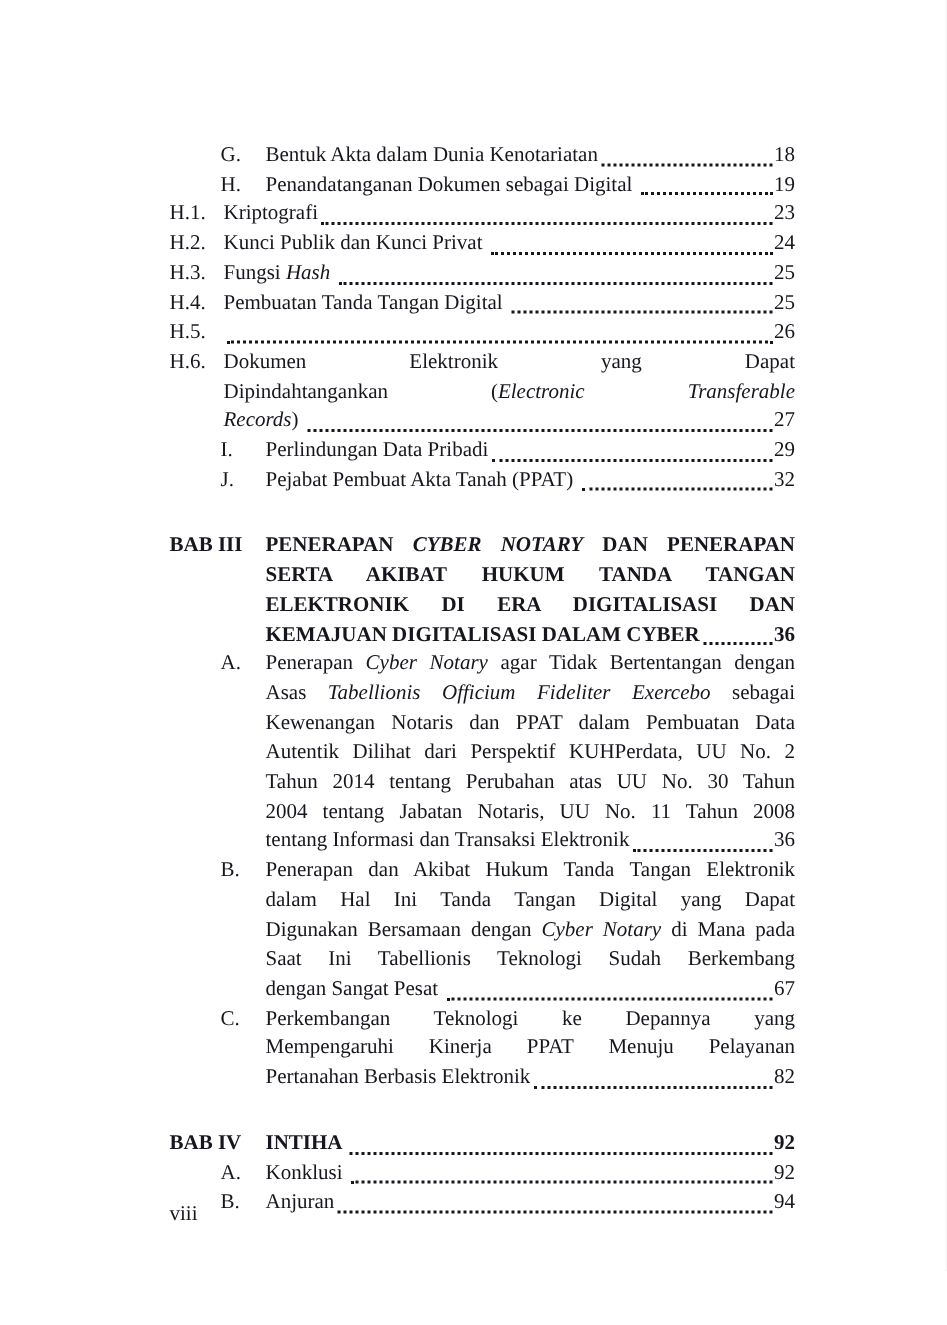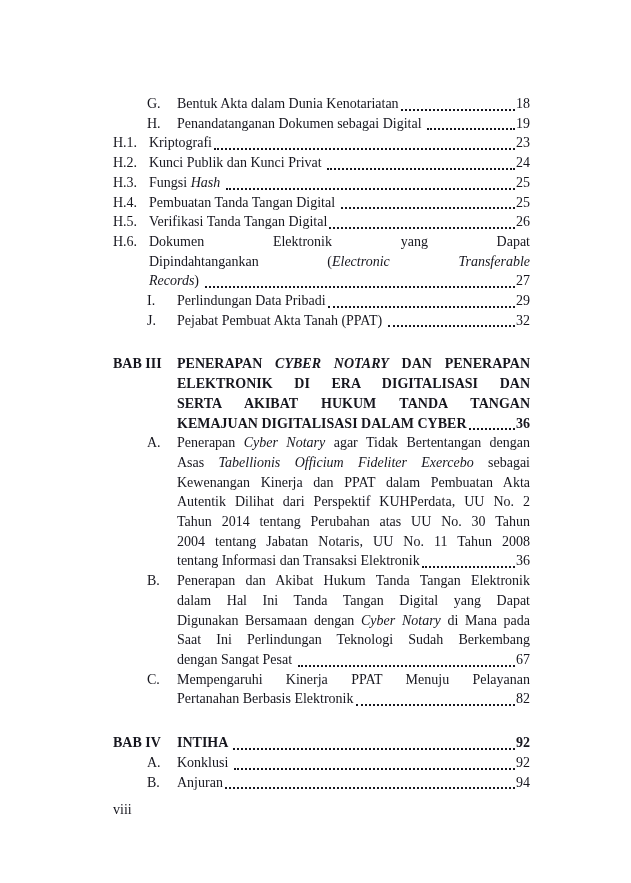--- a/index.html
+++ b/index.html
@@ -104,21 +104,20 @@
             <span class="segs"><span class="rg">Pembuatan Tanda Tangan Digital </span></span>
             <span class="leader"></span>
             <span class="pgnum">25</span>
           </div>
         </div>
       </div>
       <div class="entry sub">
         <span class="label">H.5.</span>
         <div class="body">
           <div class="line last">
-            <span class="segs"><span class="rg">Verifikasi Tanda Tangan Digital</span></span>
             <span class="leader"></span>
             <span class="pgnum">26</span>
           </div>
         </div>
       </div>
       <div class="entry sub">
         <span class="label">H.6.</span>
         <div class="body">
           <div class="line justify"><span class="rg">Dokumen Elektronik yang Dapat</span></div>
           <div class="line justify"><span class="rg">Dipindahtangankan (</span><span class="it">Electronic Transferable</span></div>
@@ -146,62 +145,63 @@
             <span class="segs"><span class="rg">Pejabat Pembuat Akta Tanah (PPAT) </span></span>
             <span class="leader"></span>
             <span class="pgnum">32</span>
           </div>
         </div>
       </div>
       <div class="entry bab">
         <span class="label">BAB III</span>
         <div class="body">
           <div class="line justify"><span class="rg">PENERAPAN </span><span class="it">CYBER NOTARY</span><span class="rg"> DAN PENERAPAN</span></div>
+          <div class="line justify"><span class="rg">SERTA AKIBAT HUKUM TANDA TANGAN</span></div>
           <div class="line justify"><span class="rg">ELEKTRONIK DI ERA DIGITALISASI DAN</span></div>
-          <div class="line justify"><span class="rg">SERTA AKIBAT HUKUM TANDA TANGAN</span></div>
           <div class="line last">
             <span class="segs"><span class="rg">KEMAJUAN DIGITALISASI DALAM CYBER</span></span>
             <span class="leader"></span>
             <span class="pgnum">36</span>
           </div>
         </div>
       </div>
       <div class="entry item">
         <span class="label">A.</span>
         <div class="body">
           <div class="line justify"><span class="rg">Penerapan </span><span class="it">Cyber Notary</span><span class="rg"> agar Tidak Bertentangan dengan</span></div>
           <div class="line justify"><span class="rg">Asas </span><span class="it">Tabellionis Officium Fideliter Exercebo</span><span class="rg"> sebagai</span></div>
-          <div class="line justify"><span class="rg">Kewenangan Kinerja dan PPAT dalam Pembuatan Akta</span></div>
+          <div class="line justify"><span class="rg">Kewenangan Notaris dan PPAT dalam Pembuatan Data</span></div>
           <div class="line justify"><span class="rg">Autentik Dilihat dari Perspektif KUHPerdata, UU No. 2</span></div>
           <div class="line justify"><span class="rg">Tahun 2014 tentang Perubahan atas UU No. 30 Tahun</span></div>
           <div class="line justify"><span class="rg">2004 tentang Jabatan Notaris, UU No. 11 Tahun 2008</span></div>
           <div class="line last">
             <span class="segs"><span class="rg">tentang Informasi dan Transaksi Elektronik</span></span>
             <span class="leader"></span>
             <span class="pgnum">36</span>
           </div>
         </div>
       </div>
       <div class="entry item">
         <span class="label">B.</span>
         <div class="body">
           <div class="line justify"><span class="rg">Penerapan dan Akibat Hukum Tanda Tangan Elektronik</span></div>
           <div class="line justify"><span class="rg">dalam Hal Ini Tanda Tangan Digital yang Dapat</span></div>
           <div class="line justify"><span class="rg">Digunakan Bersamaan dengan </span><span class="it">Cyber Notary</span><span class="rg"> di Mana pada</span></div>
-          <div class="line justify"><span class="rg">Saat Ini Perlindungan Teknologi Sudah Berkembang</span></div>
+          <div class="line justify"><span class="rg">Saat Ini Tabellionis Teknologi Sudah Berkembang</span></div>
           <div class="line last">
             <span class="segs"><span class="rg">dengan Sangat Pesat </span></span>
             <span class="leader"></span>
             <span class="pgnum">67</span>
           </div>
         </div>
       </div>
       <div class="entry item">
         <span class="label">C.</span>
         <div class="body">
+          <div class="line justify"><span class="rg">Perkembangan Teknologi ke Depannya yang</span></div>
           <div class="line justify"><span class="rg">Mempengaruhi Kinerja PPAT Menuju Pelayanan</span></div>
           <div class="line last">
             <span class="segs"><span class="rg">Pertanahan Berbasis Elektronik</span></span>
             <span class="leader"></span>
             <span class="pgnum">82</span>
           </div>
         </div>
       </div>
       <div class="entry bab">
         <span class="label">BAB IV</span>

